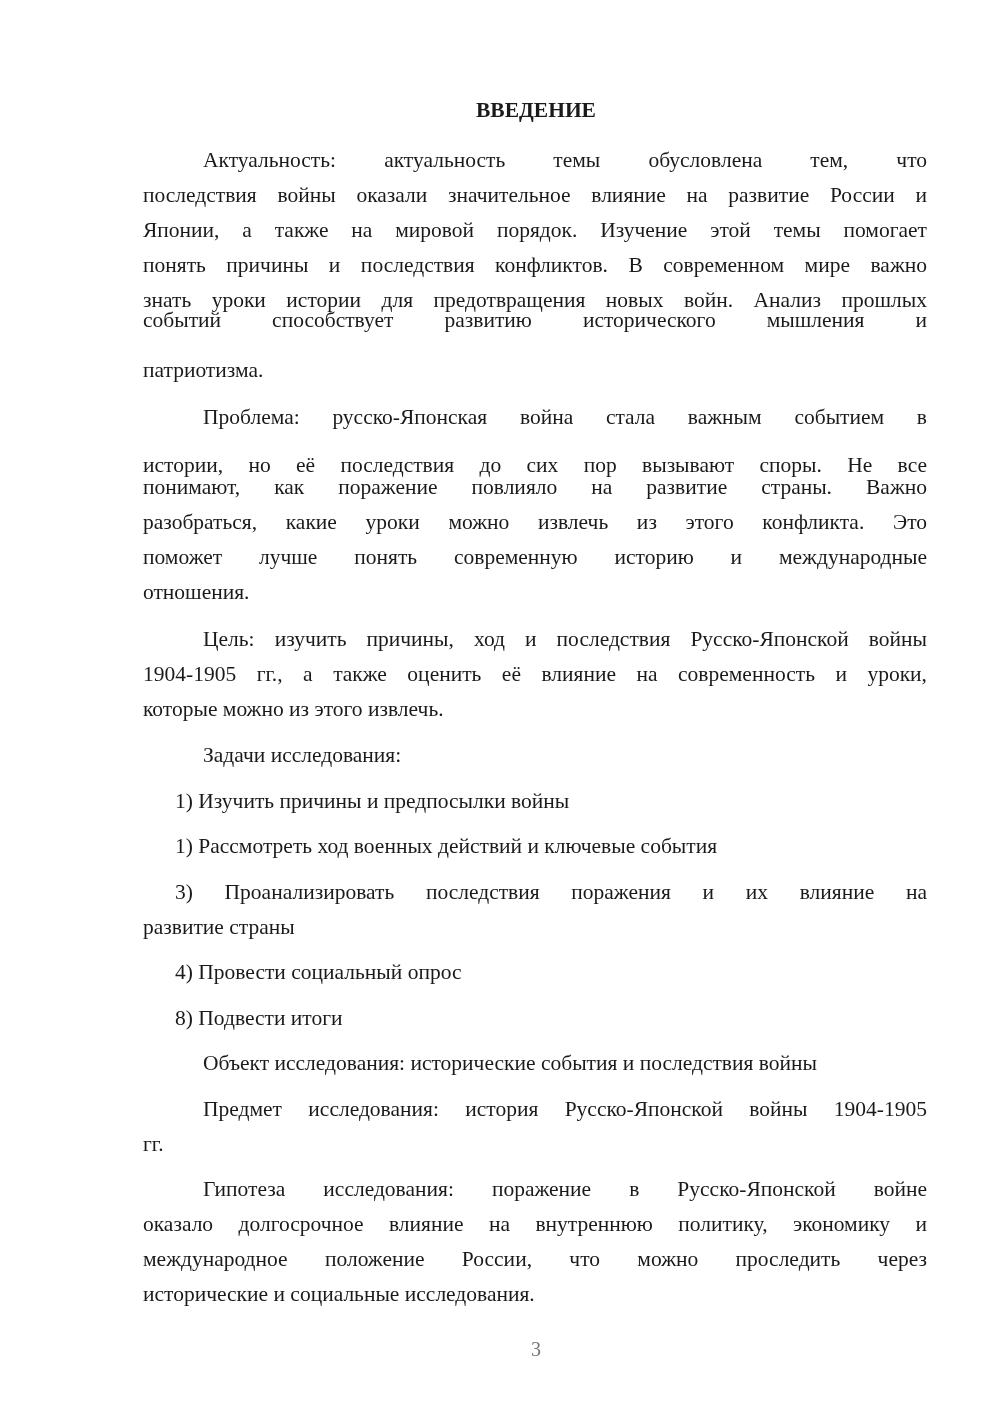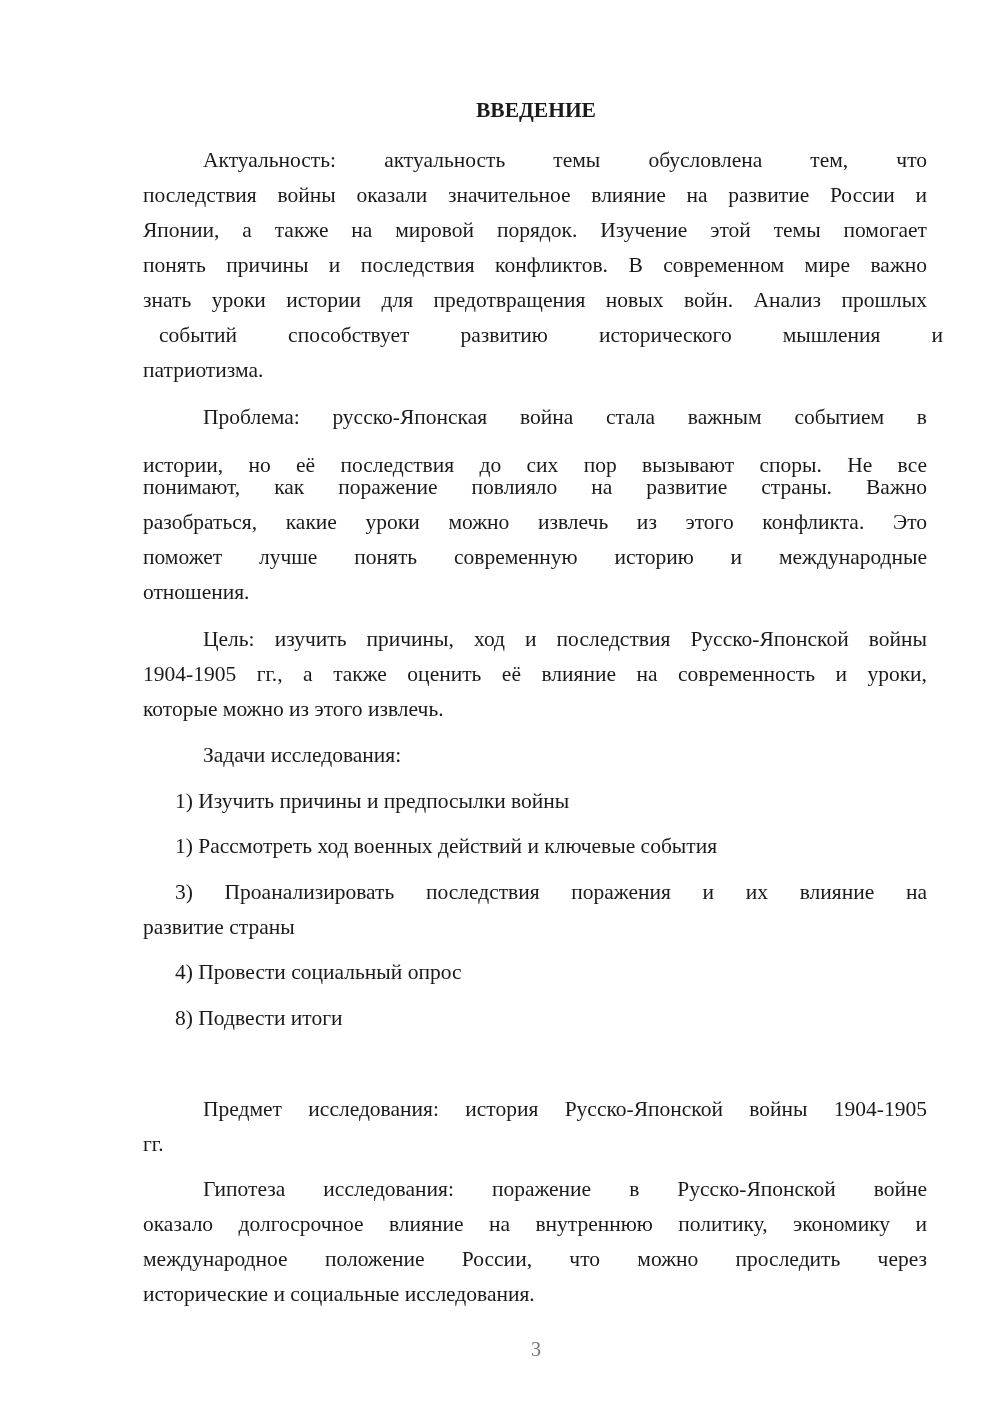--- a/index.html
+++ b/index.html
@@ -24,21 +24,21 @@
 <div class="page">
 
   <div class="t title" style="top:97px;">ВВЕДЕНИЕ</div>
 
   <div>
     <div class="t" style="top:147px; left:203px; width:724px; text-align:justify; text-align-last:justify;">Актуальность: актуальность темы обусловлена тем, что</div>
     <div class="t just" style="top:182px;">последствия войны оказали значительное влияние на развитие России и</div>
     <div class="t just" style="top:217px;">Японии, а также на мировой порядок. Изучение этой темы помогает</div>
     <div class="t just" style="top:252px;">понять причины и последствия конфликтов. В современном мире важно</div>
     <div class="t just" style="top:287px;">знать уроки истории для предотвращения новых войн. Анализ прошлых</div>
-    <div class="t just" style="top:322px;margin-left:16px;">событий способствует развитию исторического мышления и</div>
+    <div class="t just" style="top:307px;">событий способствует развитию исторического мышления и</div>
     <div class="t plain" style="top:357px; left:143px;">патриотизма.</div>
   </div>
 
   <div>
     <div class="t" style="top:404px; left:203px; width:724px; text-align:justify; text-align-last:justify;">Проблема: русско-Японская война стала важным событием в</div>
     <div class="t just" style="top:439px;margin-top:13px;">истории, но её последствия до сих пор вызывают споры. Не все</div>
     <div class="t just" style="top:474px;">понимают, как поражение повлияло на развитие страны. Важно</div>
     <div class="t just" style="top:509px;">разобраться, какие уроки можно извлечь из этого конфликта. Это</div>
     <div class="t just" style="top:544px;">поможет лучше понять современную историю и международные</div>
     <div class="t plain" style="top:579px; left:143px;">отношения.</div>
@@ -53,20 +53,21 @@
   <div>
     <div class="t plain" style="top:742px; left:203px;">Задачи исследования:</div>
     <div class="t plain" style="top:788px; left:175px;">1) Изучить причины и предпосылки войны</div>
     <div class="t plain" style="top:833px; left:175px;">1) Рассмотреть ход военных действий и ключевые события</div>
     <div class="t" style="top:879px; left:175px; width:752px; text-align:justify; text-align-last:justify;">3) Проанализировать последствия поражения и их влияние на</div>
     <div class="t plain" style="top:914px; left:143px;">развитие страны</div>
     <div class="t plain" style="top:959px; left:175px;">4) Провести социальный опрос</div>
     <div class="t plain" style="top:1005px; left:175px;">8) Подвести итоги</div>
   </div>
 
+  <div class="t plain" style="top:1050px; left:203px;">Объект исследования: исторические события и последствия войны</div>
 
   <div>
     <div class="t" style="top:1096px; left:203px; width:724px; text-align:justify; text-align-last:justify;">Предмет исследования: история Русско-Японской войны 1904-1905</div>
     <div class="t plain" style="top:1131px; left:143px;">гг.</div>
   </div>
 
   <div>
     <div class="t" style="top:1176px; left:203px; width:724px; text-align:justify; text-align-last:justify;">Гипотеза исследования: поражение в Русско-Японской войне</div>
     <div class="t just" style="top:1211px;">оказало долгосрочное влияние на внутреннюю политику, экономику и</div>
     <div class="t just" style="top:1246px;">международное положение России, что можно проследить через</div>

